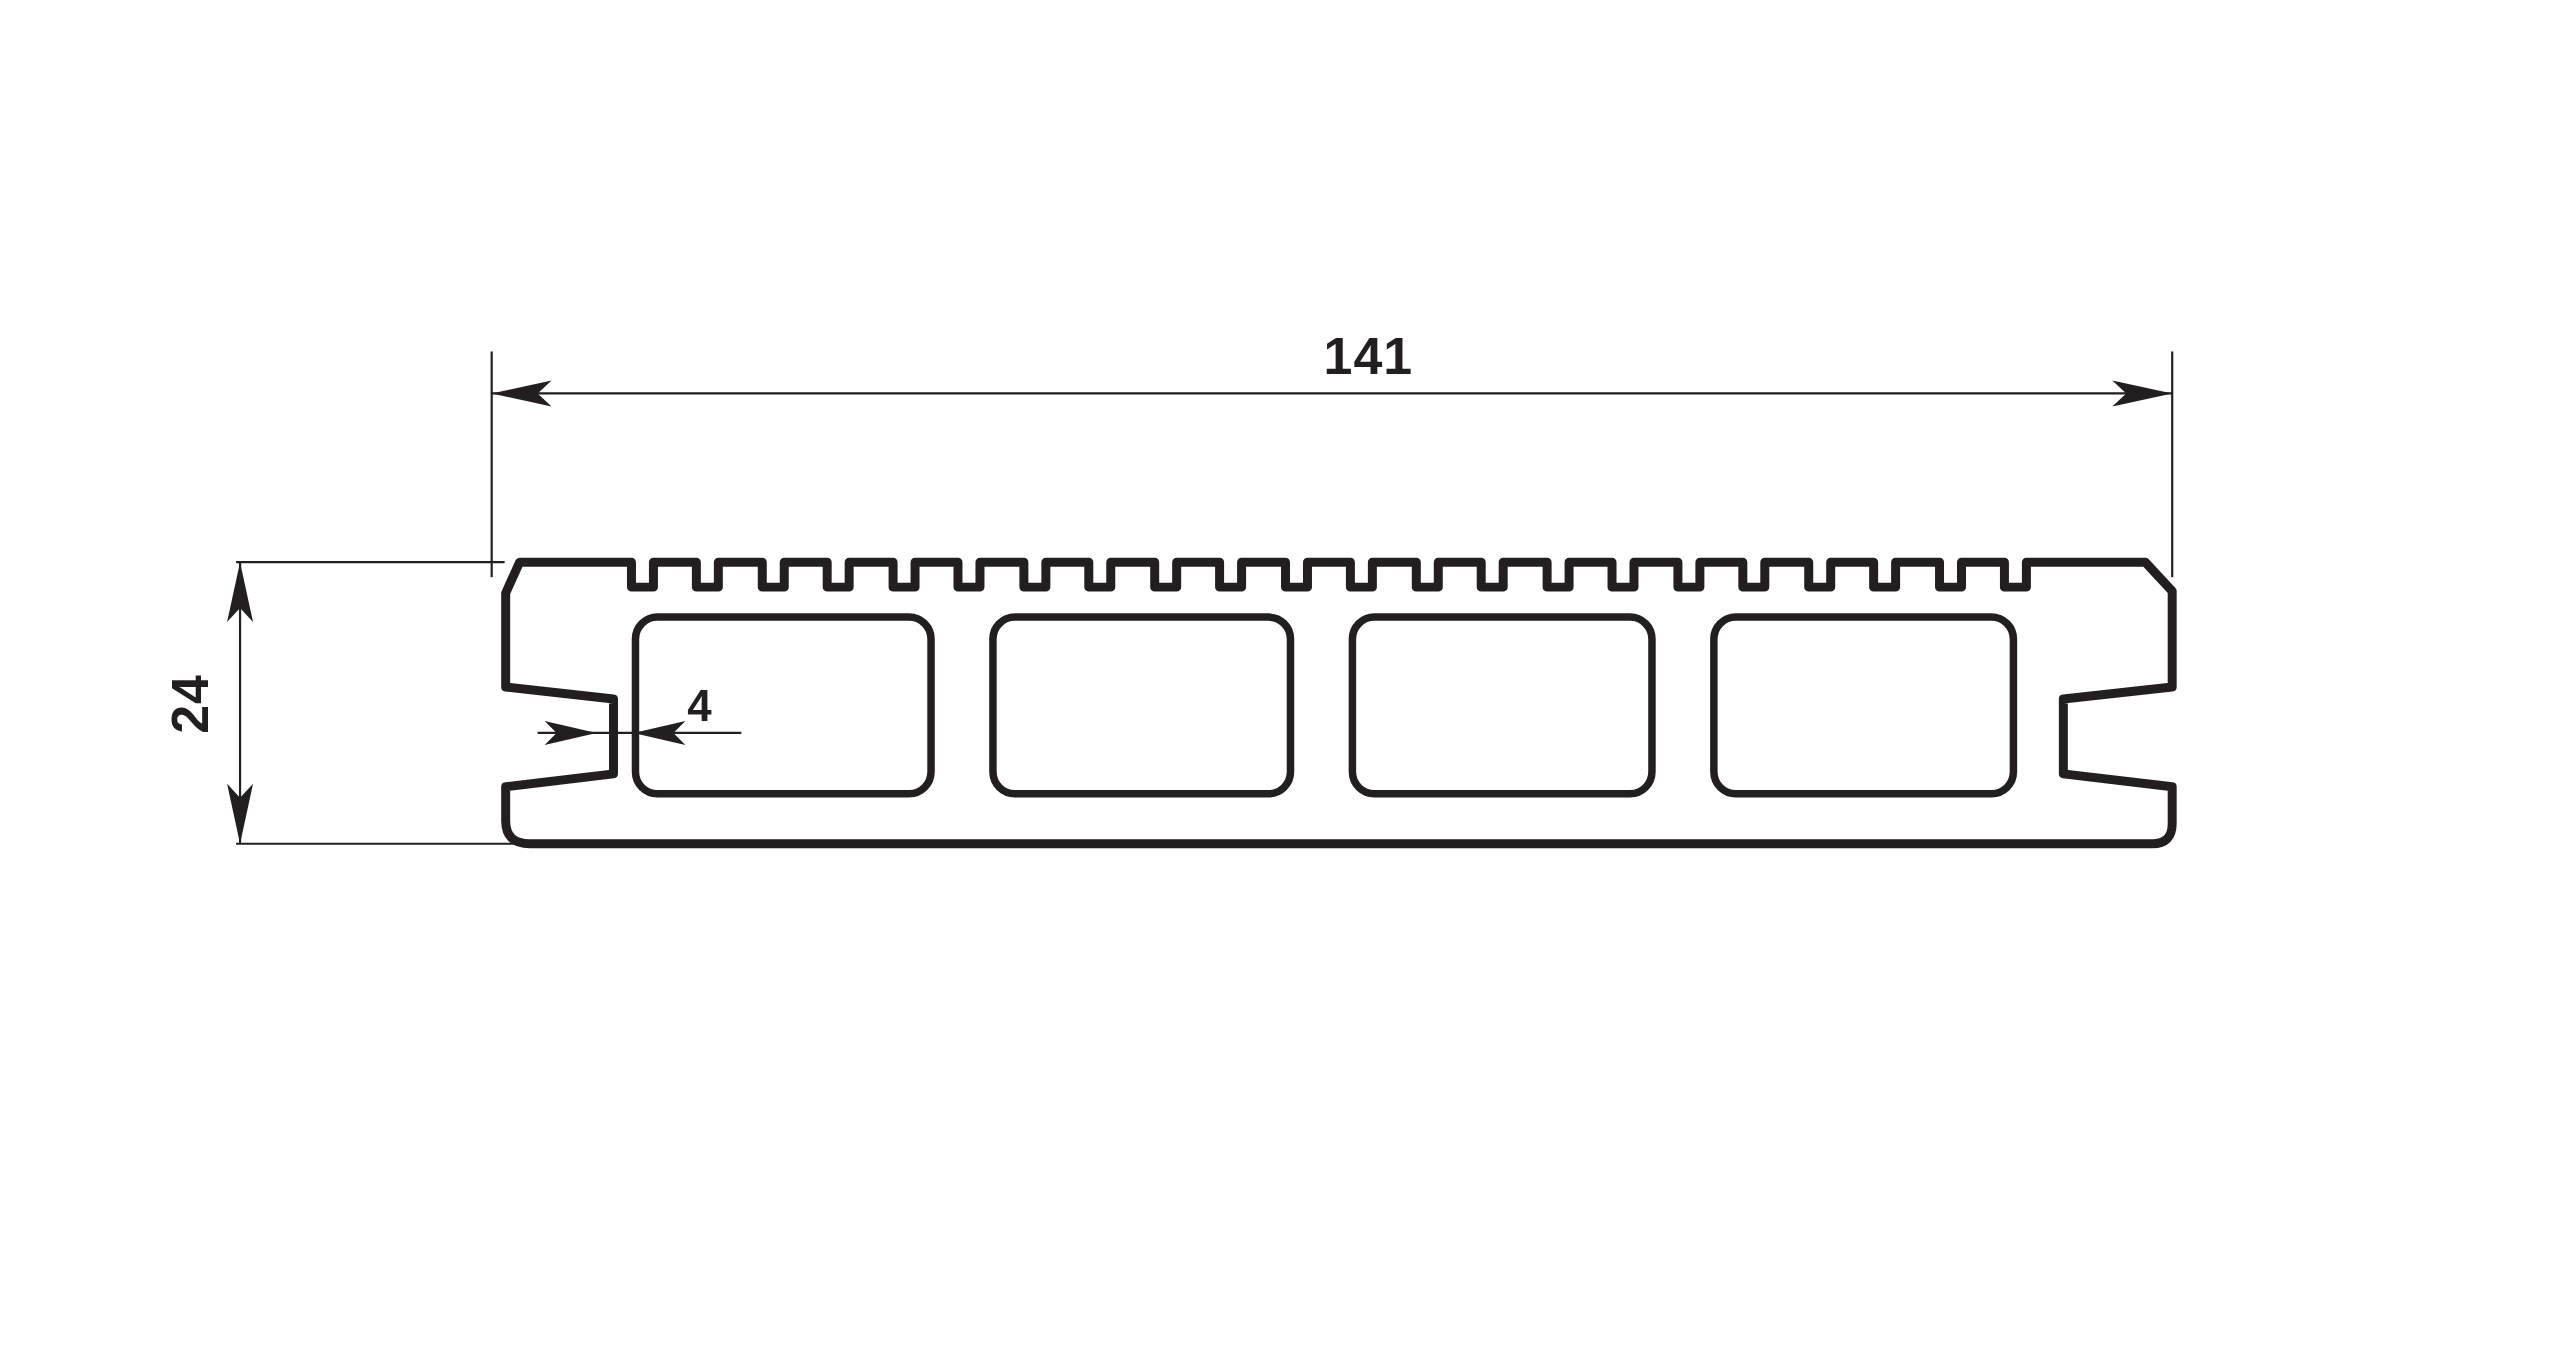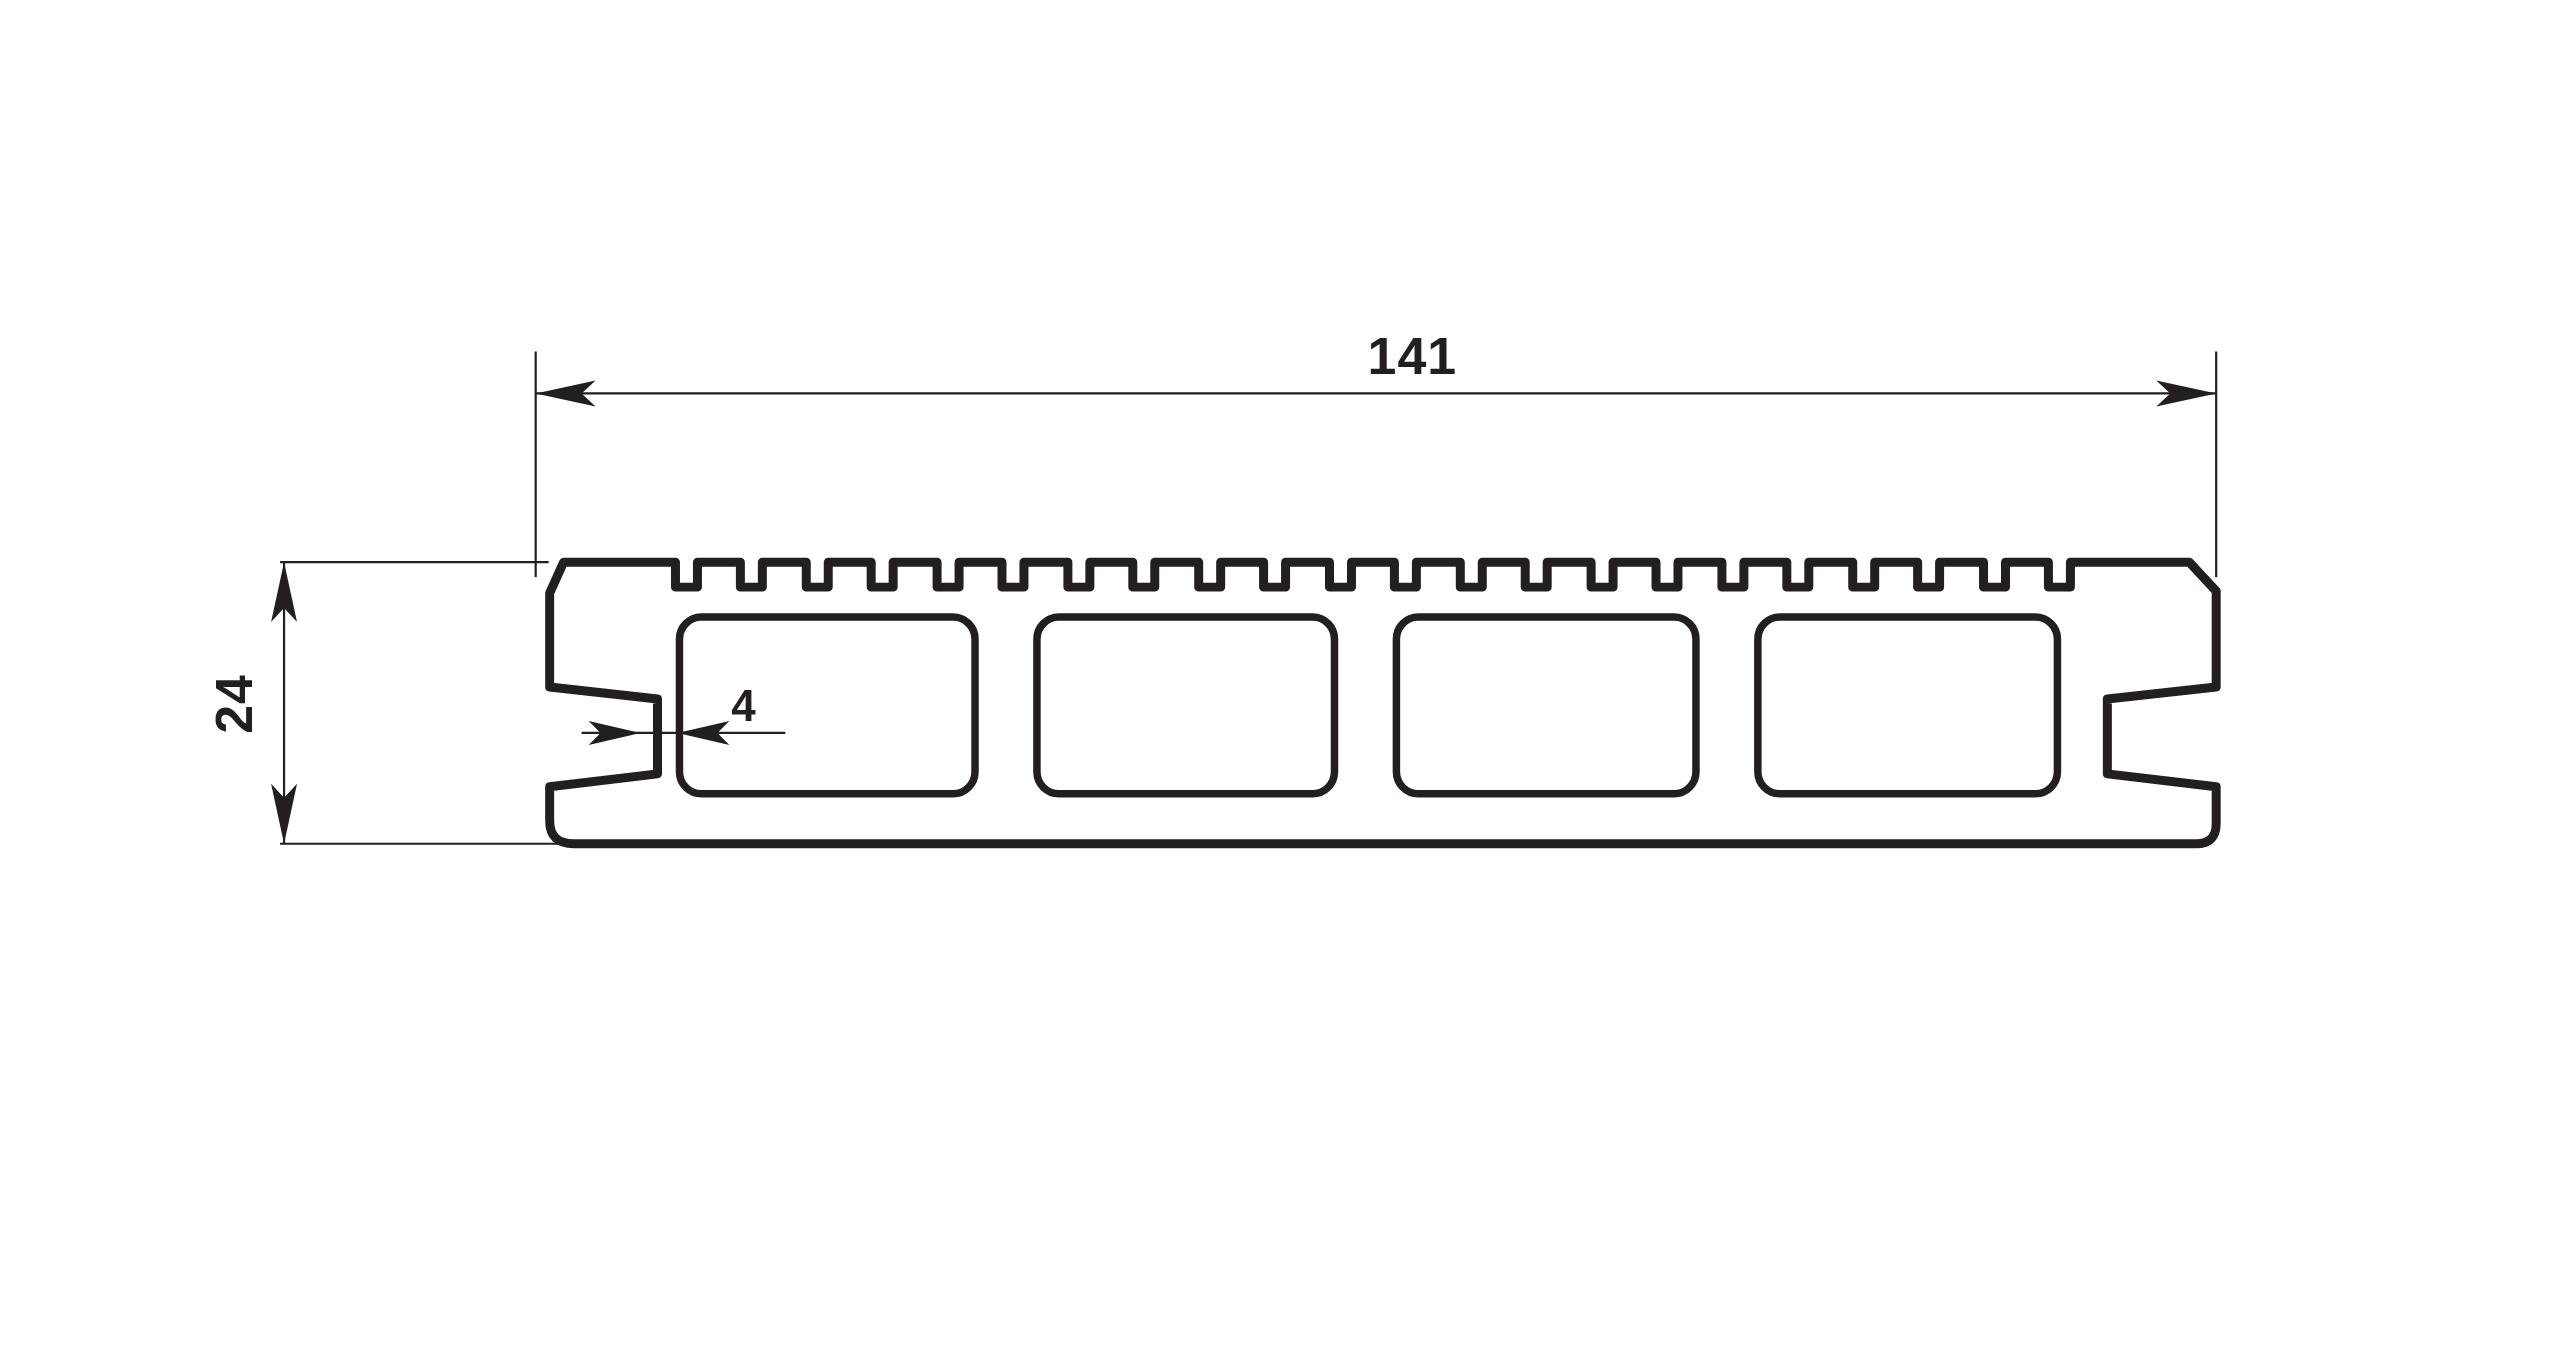--- a/index.html
+++ b/index.html
@@ -12,21 +12,20 @@
     width: 2576px;
     height: 1347px;
     overflow: hidden;
     font-family: "Liberation Sans", sans-serif;
   }
   #drawing-root {
     position: relative;
     width: 2064px;
     height: 1347px;
     background: #ffffff;
-    padding-left: 44px;
   }
   svg#technical-drawing {
     display: block;
     width: 2576px;
     height: 1347px;
   }
   .profile-outline {
     fill: none;
     stroke: #231f20;
     stroke-width: 9;

